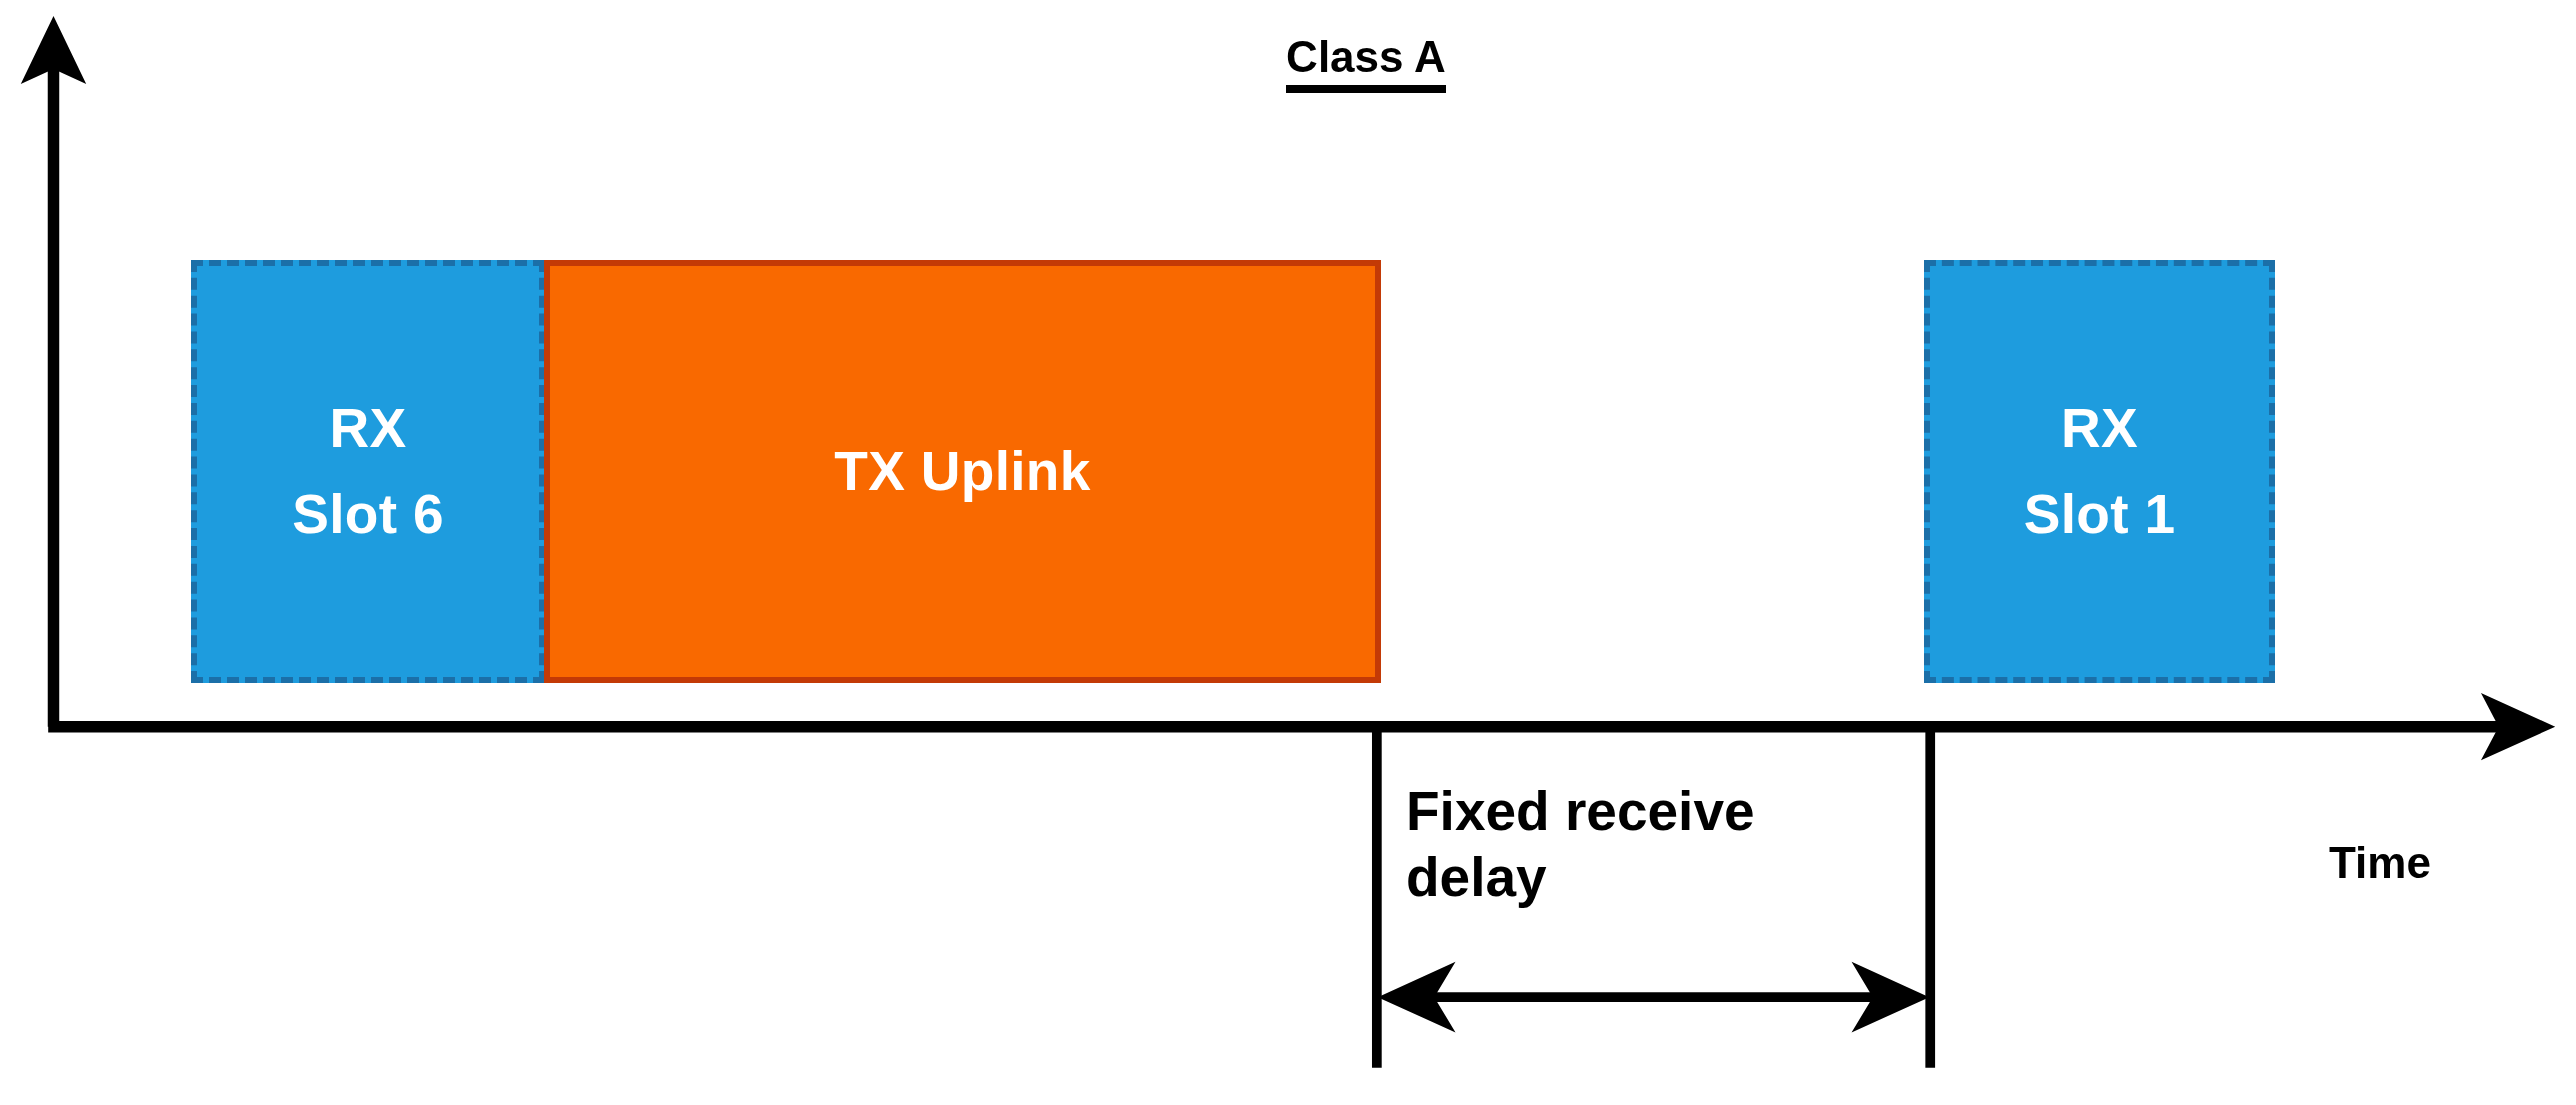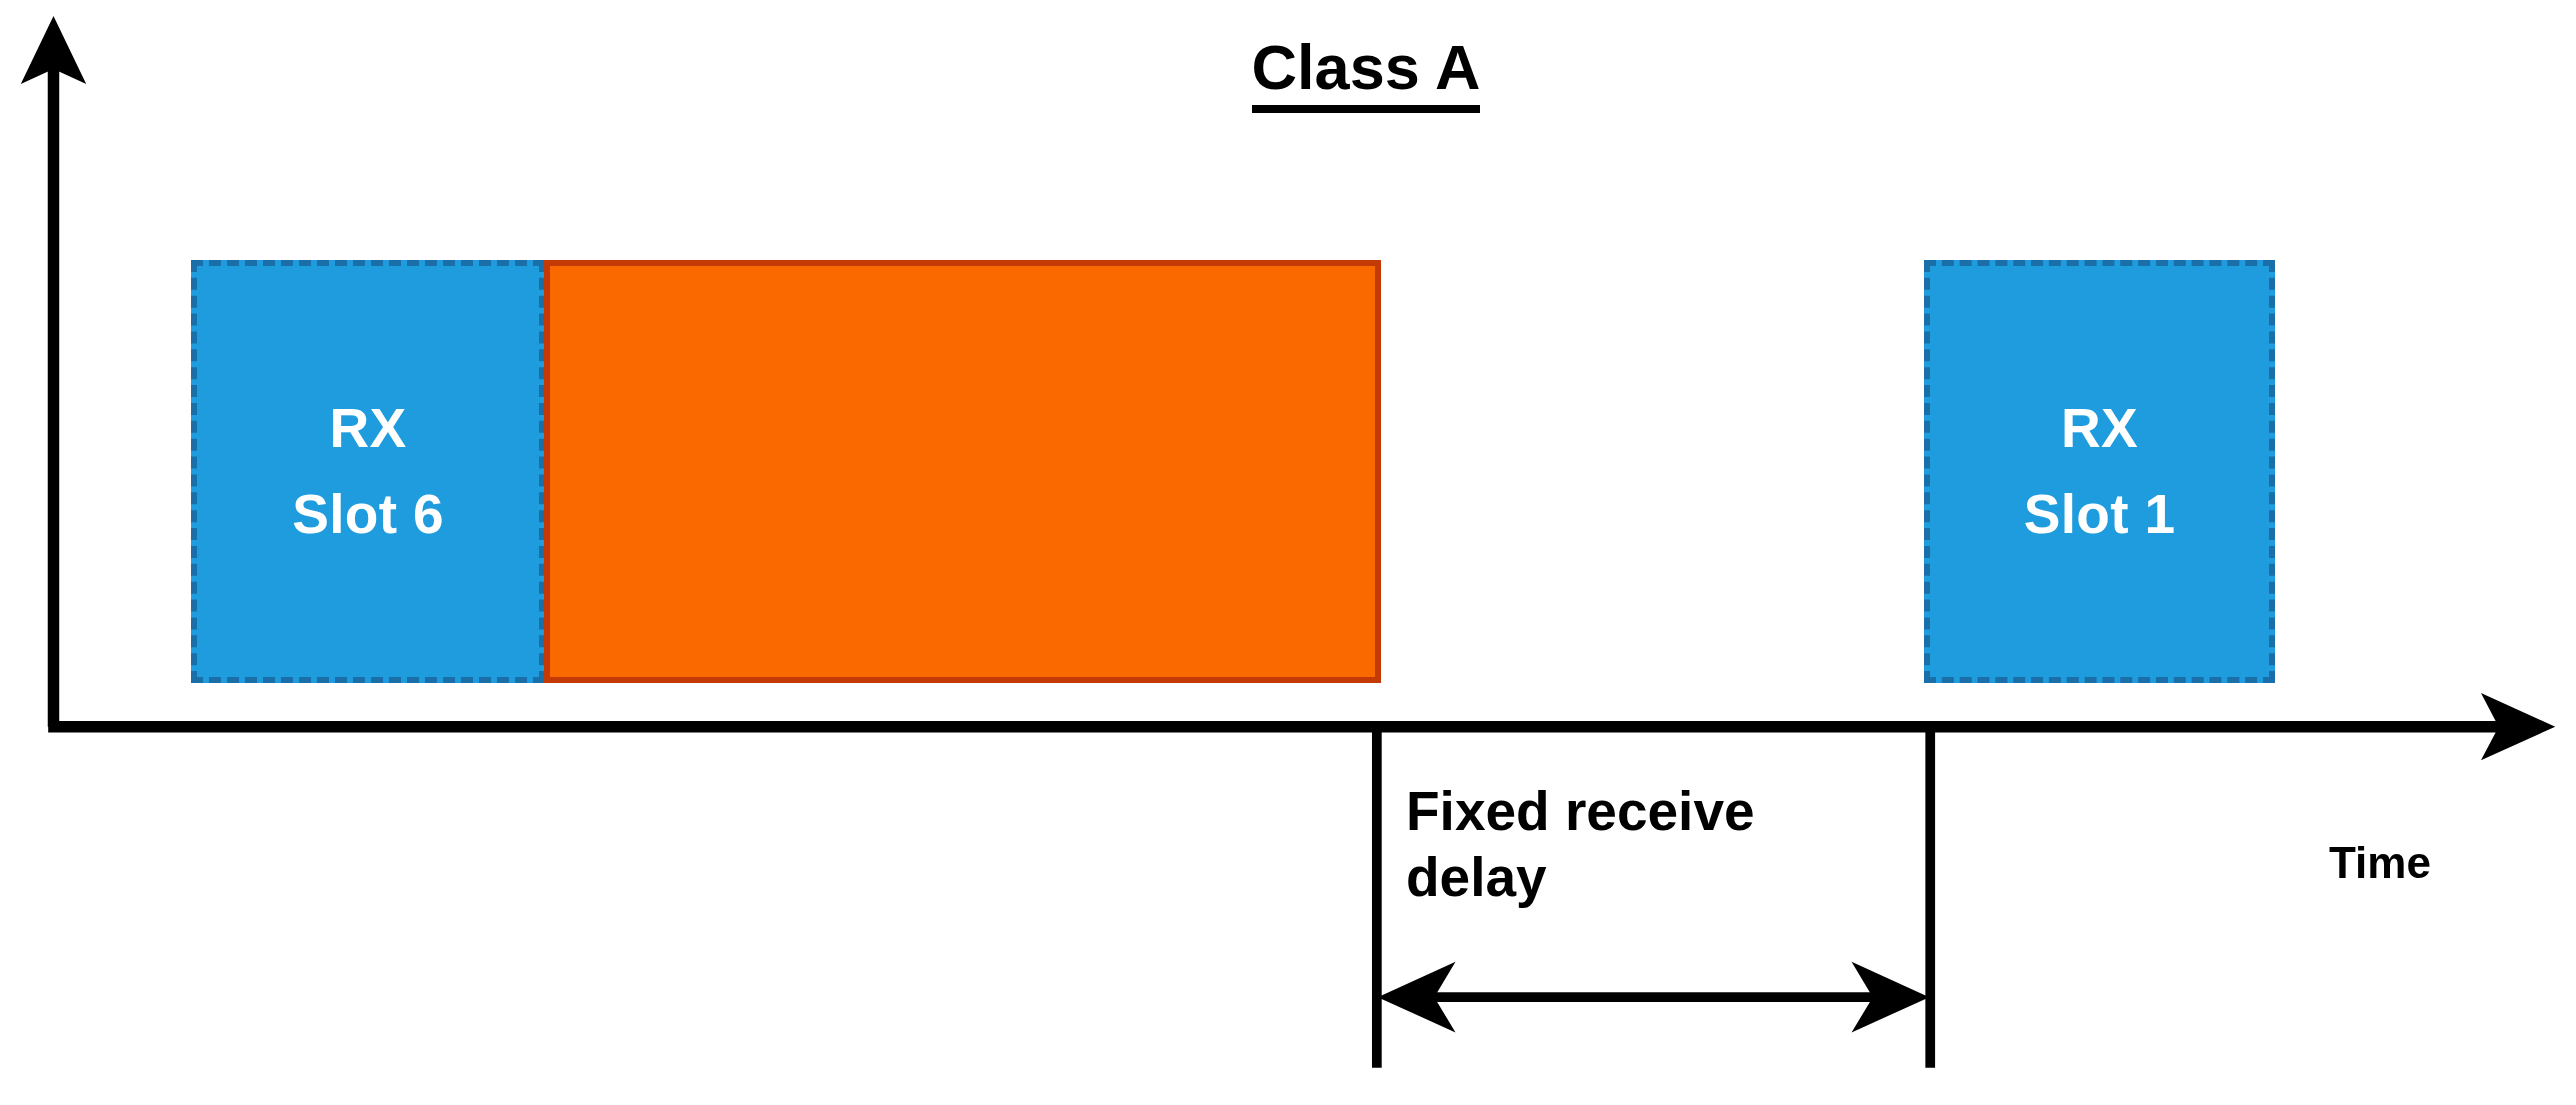--- a/index.html
+++ b/index.html
@@ -25,21 +25,21 @@
     height: 1105px;
   }
 
   
   .diagram-title {
     position: absolute;
     left: 1039px;
     top: 34px;
     width: 654px;
     text-align: center;
-    font-size: 63px;
+    font-size: 44px;
     font-weight: bold;
     color: #000000;
     line-height: 1.05;
     white-space: nowrap;
   }
   .diagram-title .title-underline {
     display: inline-block;
     border-bottom: 8px solid #000000;
     padding-bottom: 5.3px;
   }
@@ -122,20 +122,21 @@
   <div class="diagram-title">
     <span class="title-underline">Class A</span>
   </div>
 
   <div class="block rx" id="block-rx-slot-2">
     <span class="line">RX</span>
     <span class="line">Slot 6</span>
   </div>
 
   <div class="block tx" id="block-tx-uplink">
+    <span class="line">TX Uplink</span>
   </div>
 
   <div class="block rx" id="block-rx-slot-1">
     <span class="line">RX</span>
     <span class="line">Slot 1</span>
   </div>
 
   <div class="annotation" id="label-fixed-receive-delay">
     <span class="line">Fixed receive</span>
     <span class="line">delay</span>

